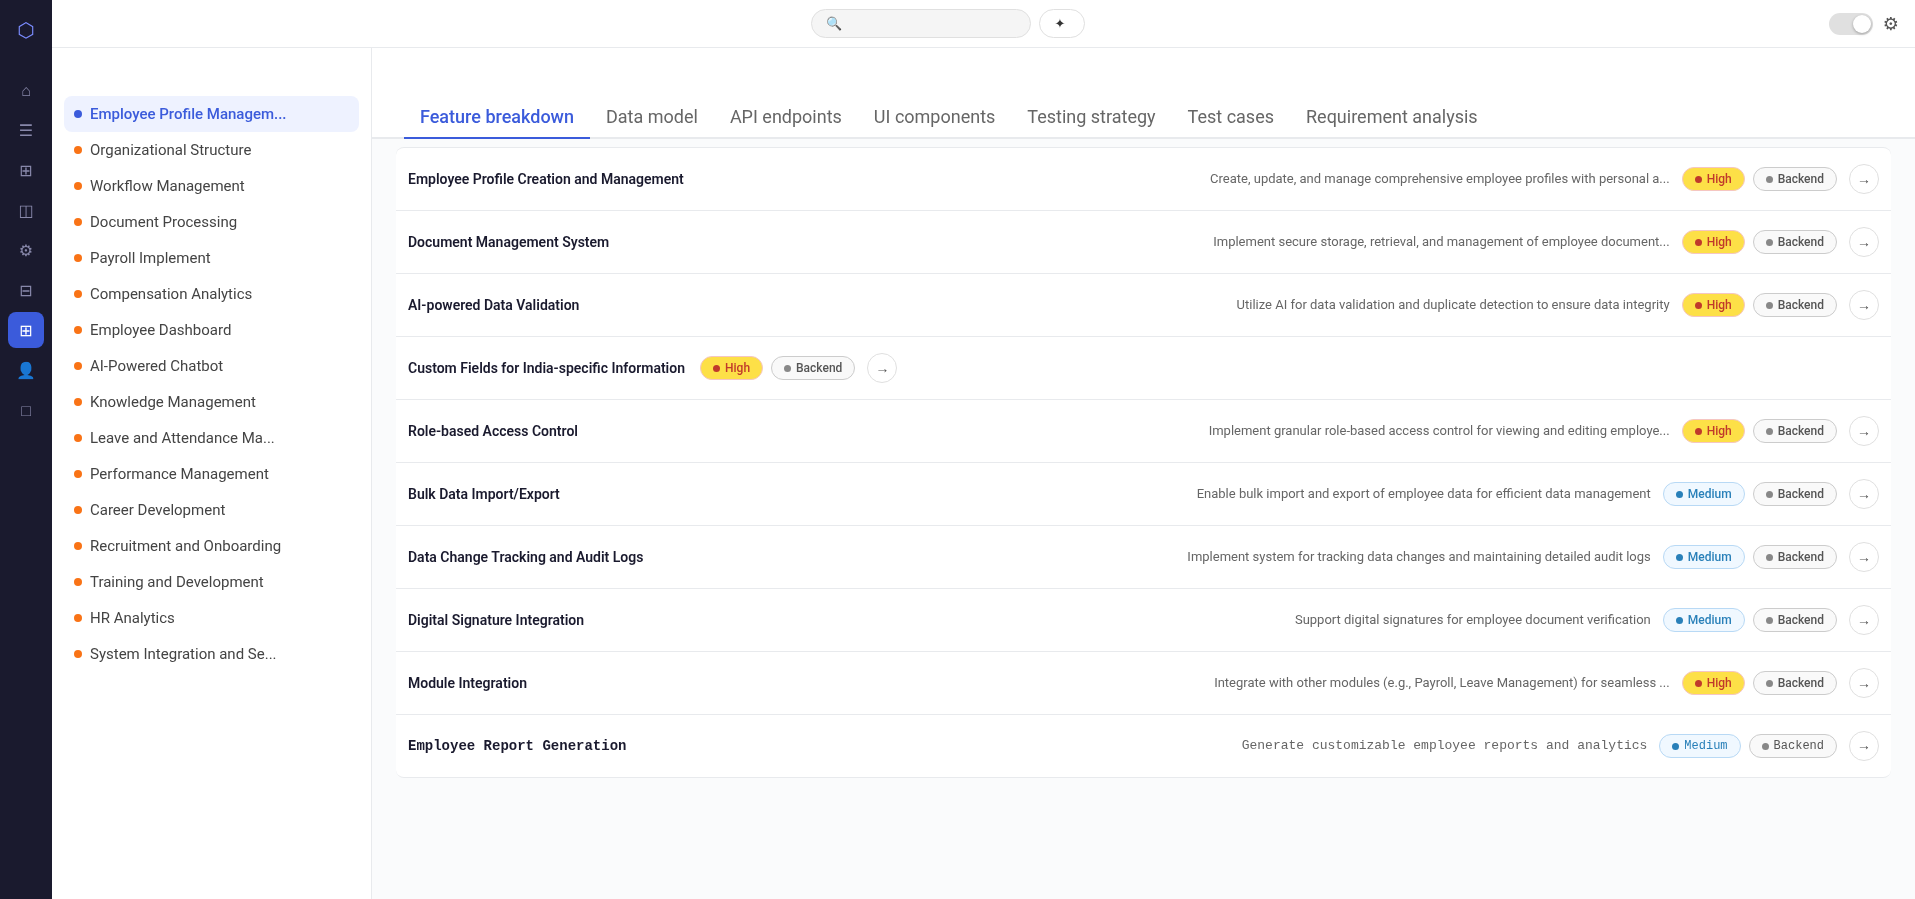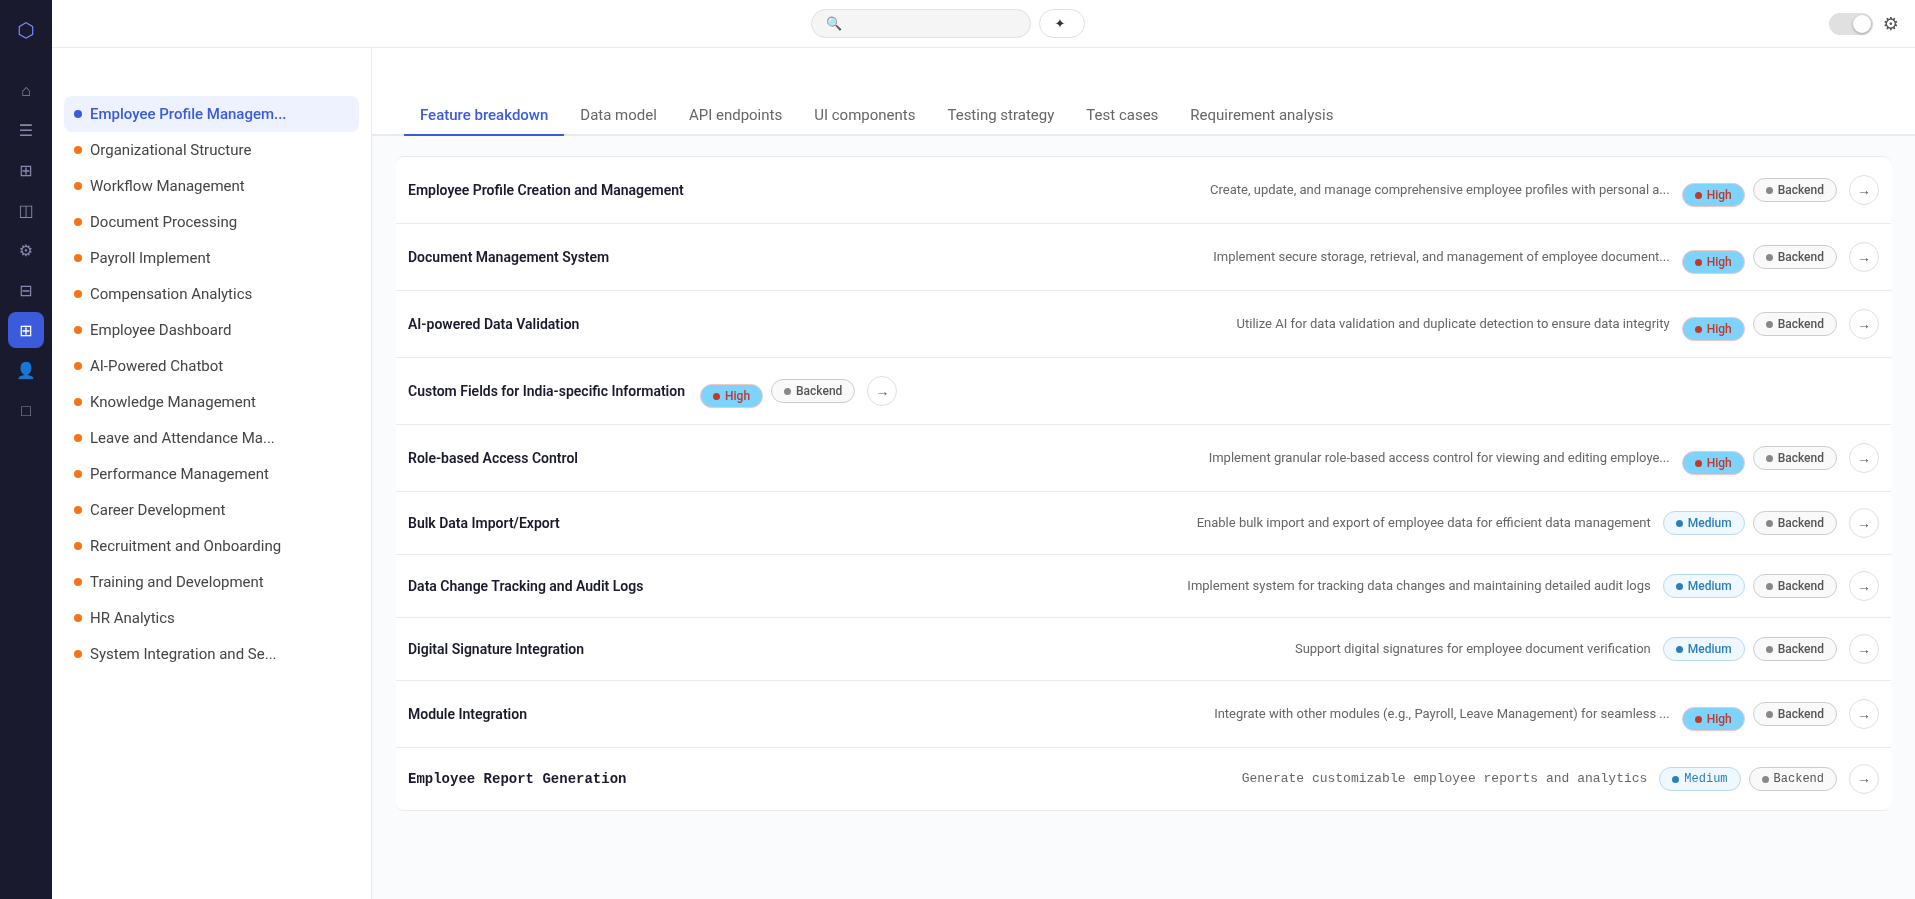--- a/index.html
+++ b/index.html
@@ -177,34 +177,34 @@
     
     .tabs {
       display: flex;
       gap: 0;
       border-bottom: 2px solid #e8eaed;
       background: #fff;
       padding: 0 32px;
     }
     .tab {
       padding: 10px 16px;
-      font-size: 15px;
+      font-size: 18px;
       color: #666;
       cursor: pointer;
       border-bottom: 2px solid transparent;
       margin-bottom: -2px;
       white-space: nowrap;
     }
     .tab.active { color: #3b5bdb; border-bottom-color: #3b5bdb; font-weight: 500; }
 
     
     .features-area {
       flex: 1;
       overflow-y: auto;
-      padding: 12px 24px;
+      padding: 0 24px;
     }
     .feature-row {
       display: flex;
       align-items: center;
       padding: 16px 12px;
       border-bottom: 1px solid #e8eaed;
       gap: 12px;
       background: #fff;
     }
     .feature-row:first-child { margin-top: 8px; border-top: 1px solid #e8eaed; border-radius: 8px 8px 0 0; }
@@ -237,21 +237,21 @@
       border-radius: 20px;
       font-size: 12px;
       font-weight: 500;
       border: 1px solid;
     }
     .badge-dot {
       width: 7px;
       height: 7px;
       border-radius: 50%;
     }
-    .badge.high { color: #c0392b; border-color: #f5c6c2; background: #7dd3fc; margin-top: 10px; }
+    .badge.high { color: #c0392b; border-color: #f5c6c2; background: #fde047; }
     .badge.high .badge-dot { background: #c0392b; }
     .badge.medium { color: #2980b9; border-color: #b8d9f5; background: #f0f8ff; }
     .badge.medium .badge-dot { background: #2980b9; }
     .badge.backend { color: #555; border-color: #ccc; background: #f9f9f9; }
     .badge.backend .badge-dot { background: #888; }
     .arrow-btn {
       width: 30px;
       height: 30px;
       border: 1px solid #e0e0e0;
       border-radius: 50%;

